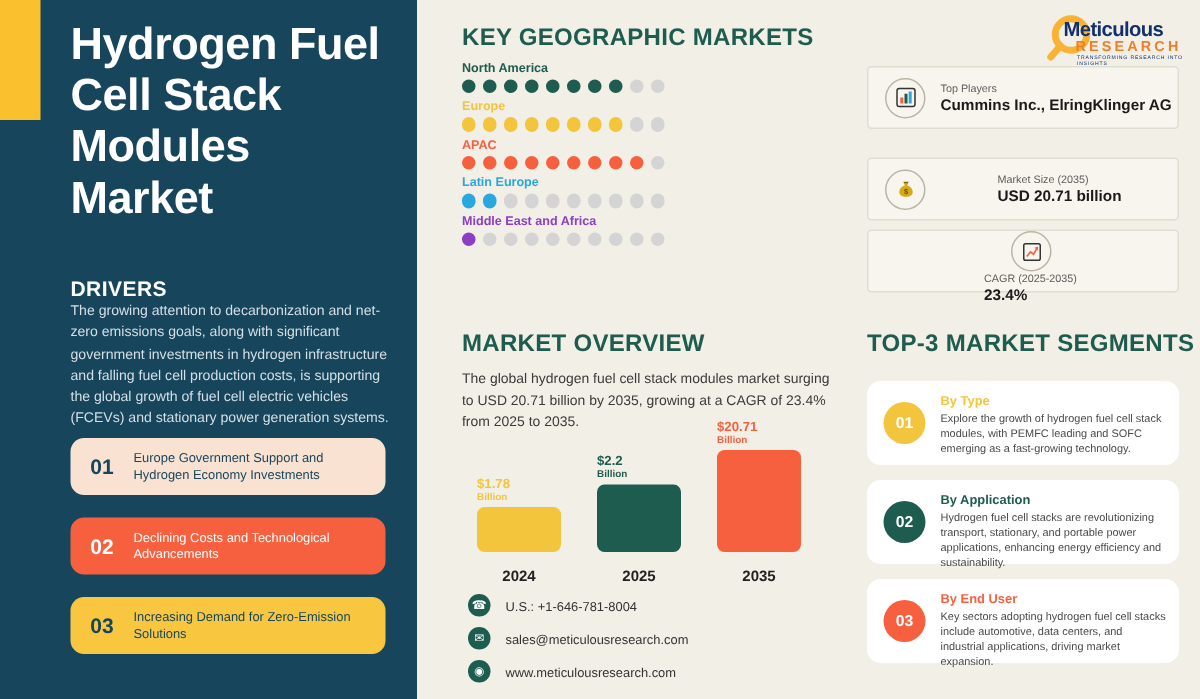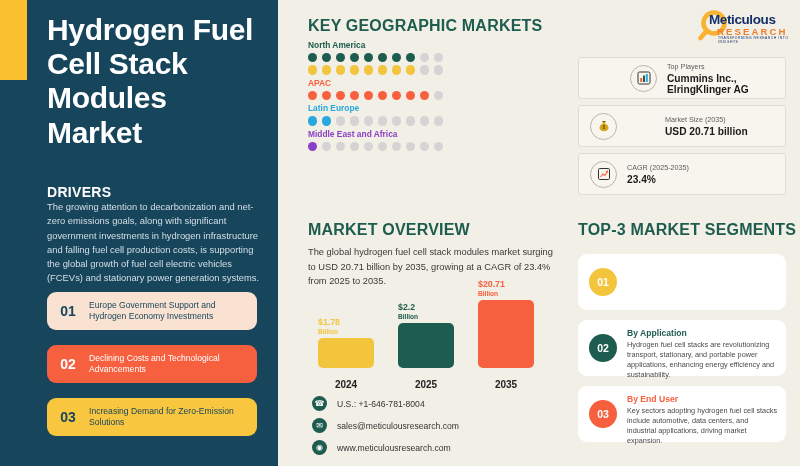--- a/index.html
+++ b/index.html
@@ -61,23 +61,23 @@
   .geo-label { font-size:8.4px; font-weight:bold; margin-bottom:3px; }
   .dots { display:flex; gap:4.6px; }
   .dot { width:9.4px; height:9.4px; border-radius:50%; background:#d4d4d4; }
 
   
   .info-card {
     position:absolute; left:578px; width:208px; height:42px;
     background:#f7f5ee; border:1px solid #e0ddd2; border-radius:3px;
     display:flex; align-items:center;
   }
-  #info-0 { top:57px;padding-left:40px; }
+  #info-0 { top:44px; }
   #info-1 { top:105px;gap:38px; }
-  #info-2 { top:153px; }
+  #info-2 { top:153px;flex-direction:column; }
   .info-icon {
     width:27px; height:27px; flex:0 0 27px; margin-left:11px;
     border:1px solid #b9b5a7; border-radius:50%;
     display:flex; align-items:center; justify-content:center;
   }
   .info-txt { margin-left:10px; }
   .info-label { font-size:7.2px; color:#5d5d5d; margin-bottom:2px; }
   .info-value { font-size:10.2px; font-weight:bold; color:#1a1a1a; }
 
   
@@ -172,20 +172,21 @@
         <div class="dot" style="background: rgb(29, 92, 78);"></div>
         <div class="dot" style="background: rgb(29, 92, 78);"></div>
         <div class="dot" style="background: rgb(29, 92, 78);"></div>
         <div class="dot" style="background: rgb(29, 92, 78);"></div>
         <div class="dot" style="background: rgb(29, 92, 78);"></div>
         <div class="dot"></div>
         <div class="dot"></div>
       </div>
     </div>
     <div class="geo-row">
+      <div class="geo-label" style="color: rgb(242, 197, 61);">Europe</div>
       <div class="dots">
         <div class="dot" style="background: rgb(242, 197, 61);"></div>
         <div class="dot" style="background: rgb(242, 197, 61);"></div>
         <div class="dot" style="background: rgb(242, 197, 61);"></div>
         <div class="dot" style="background: rgb(242, 197, 61);"></div>
         <div class="dot" style="background: rgb(242, 197, 61);"></div>
         <div class="dot" style="background: rgb(242, 197, 61);"></div>
         <div class="dot" style="background: rgb(242, 197, 61);"></div>
         <div class="dot" style="background: rgb(242, 197, 61);"></div>
         <div class="dot"></div>
@@ -312,20 +313,24 @@
     <div class="c-row">
       <div class="c-ico">◉</div>
       <div class="c-txt">www.meticulousresearch.com</div>
     </div>
   </div>
 
 <div class="sect-head" id="seg-head">TOP-3 MARKET SEGMENTS</div>
 
 <div class="seg-card" id="seg-0">
   <div class="seg-num" style="background: rgb(242, 197, 61);">01</div>
+  <div class="seg-body">
+    <div class="seg-title" style="color: rgb(242, 197, 61);">By Type</div>
+    <div class="seg-desc">Explore the growth of hydrogen fuel cell stack modules, with PEMFC leading and SOFC emerging as a fast-growing technology.</div>
+  </div>
 </div>
 <div class="seg-card" id="seg-1">
   <div class="seg-num" style="background: rgb(29, 92, 78);">02</div>
   <div class="seg-body">
     <div class="seg-title" style="color: rgb(29, 92, 78);">By Application</div>
     <div class="seg-desc">Hydrogen fuel cell stacks are revolutionizing transport, stationary, and portable power applications, enhancing energy efficiency and sustainability.</div>
   </div>
 </div>
 <div class="seg-card" id="seg-2">
   <div class="seg-num" style="background: rgb(247, 96, 63);">03</div>

